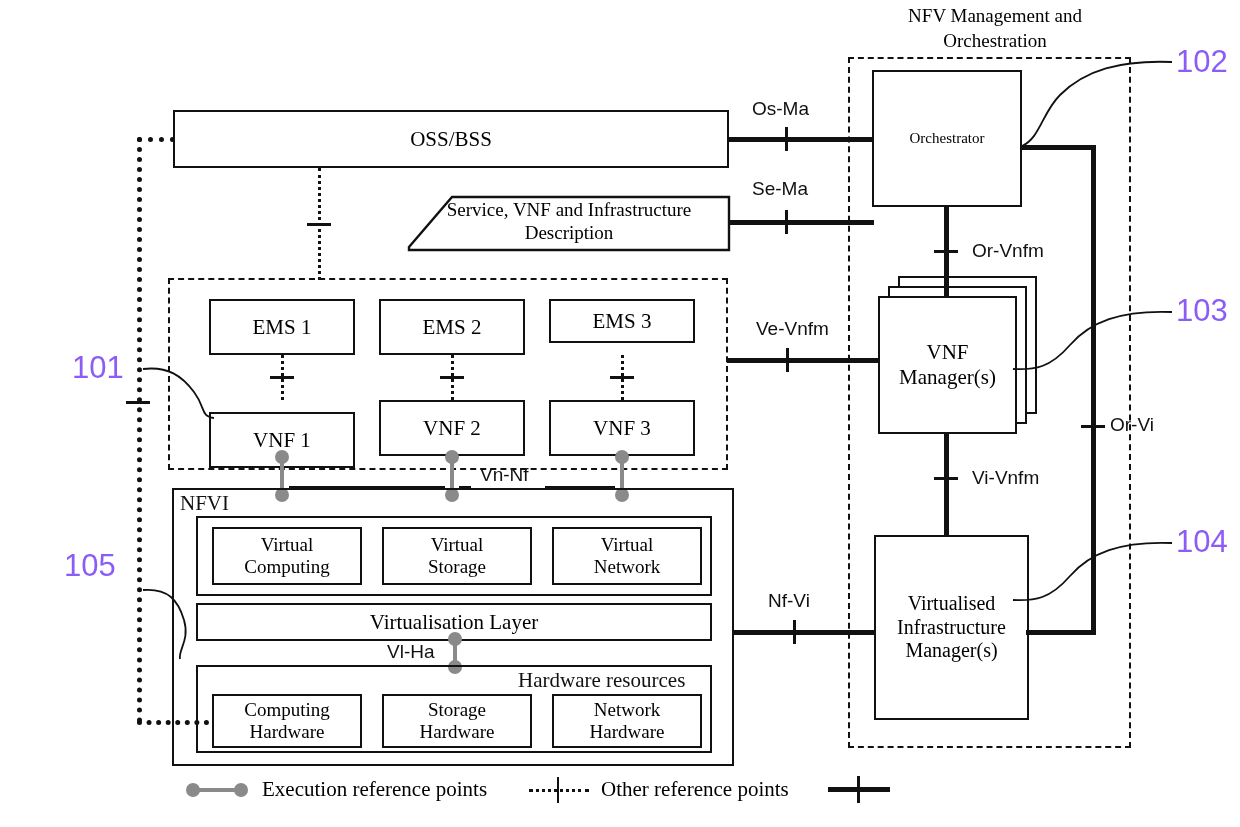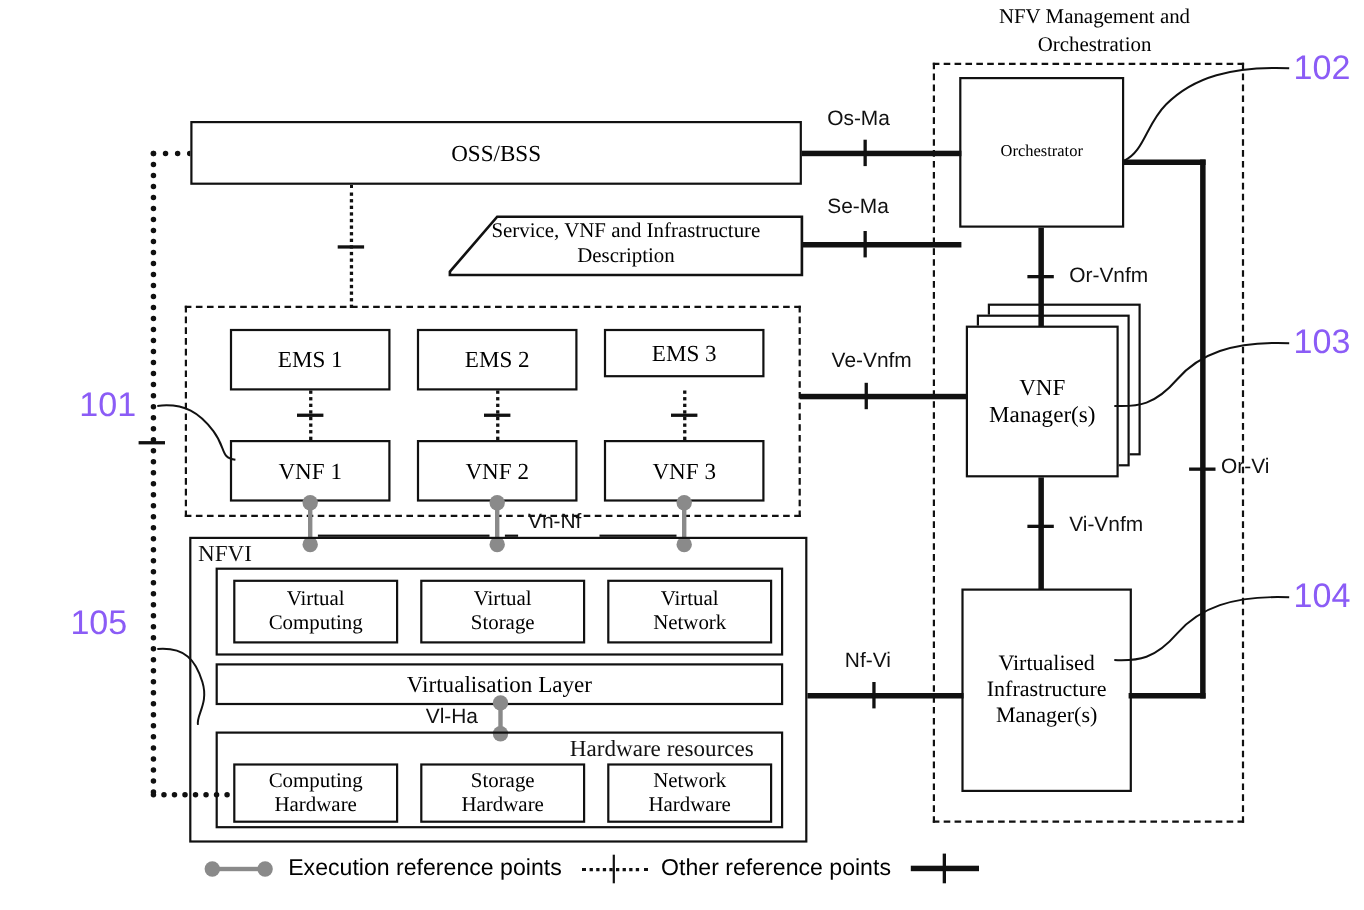--- a/index.html
+++ b/index.html
@@ -43,21 +43,21 @@
        border-radius:50%;background:#8a8a8a;}
   .dumb-h{position:absolute;}
   .dumb-h .bar{position:absolute;top:5px;left:6px;height:4px;background:#8a8a8a;}
   .dumb-h .d1,.dumb-h .d2{position:absolute;top:0;width:14px;height:14px;
        border-radius:50%;background:#8a8a8a;}
 
   svg.overlay{position:absolute;left:0;top:0;width:1240px;height:827px;
               pointer-events:none;overflow:visible;}
 
   
-  .legtext{position:absolute;font-family:Liberation Sans, sans-serif;font-size:21px;white-space:nowrap;}
+  .legtext{position:absolute;font-family:Liberation Serif, serif;font-size:21px;white-space:nowrap;}
 </style>
 </head>
 <body>
 
 <div id="stage">
 
   <div class="title" style="left:845px;top:4px;width:300px;">NFV Management and
 Orchestration</div>
 
   <div class="dashbox" style="left:848px;top:57px;width:283px;height:691px;"></div>
@@ -97,21 +97,21 @@
     <span>EMS 3</span>
   </div>
 
   <div class="vdot" style="left:281px;top:355px;height:45px;"></div>
   <div class="tickh" style="left:270px;top:376px;"></div>
   <div class="vdot" style="left:451px;top:355px;height:45px;"></div>
   <div class="tickh" style="left:440px;top:376px;"></div>
   <div class="vdot" style="left:621px;top:355px;height:45px;"></div>
   <div class="tickh" style="left:610px;top:376px;"></div>
 
-  <div class="box" style="left:209px;top:400px;width:146px;height:56px;font-size:21px;">
+  <div class="box" style="left:209px;top:412px;width:146px;height:56px;font-size:21px;">
     <span>VNF 1</span>
   </div>
   <div class="box" style="left:379px;top:400px;width:146px;height:56px;font-size:21px;">
     <span>VNF 2</span>
   </div>
   <div class="box" style="left:549px;top:400px;width:146px;height:56px;font-size:21px;">
     <span>VNF 3</span>
   </div>
 
   <div class="dumb-v" style="left:275px;top:450px;width:14px;height:52px;">

